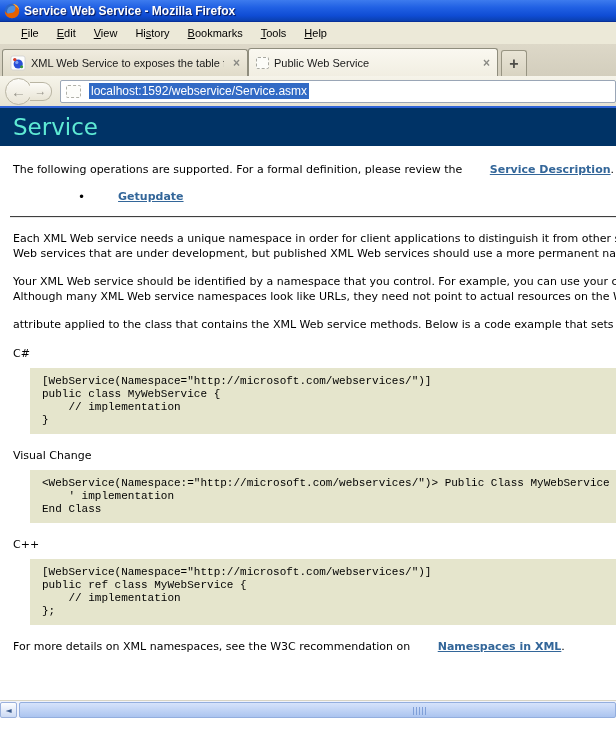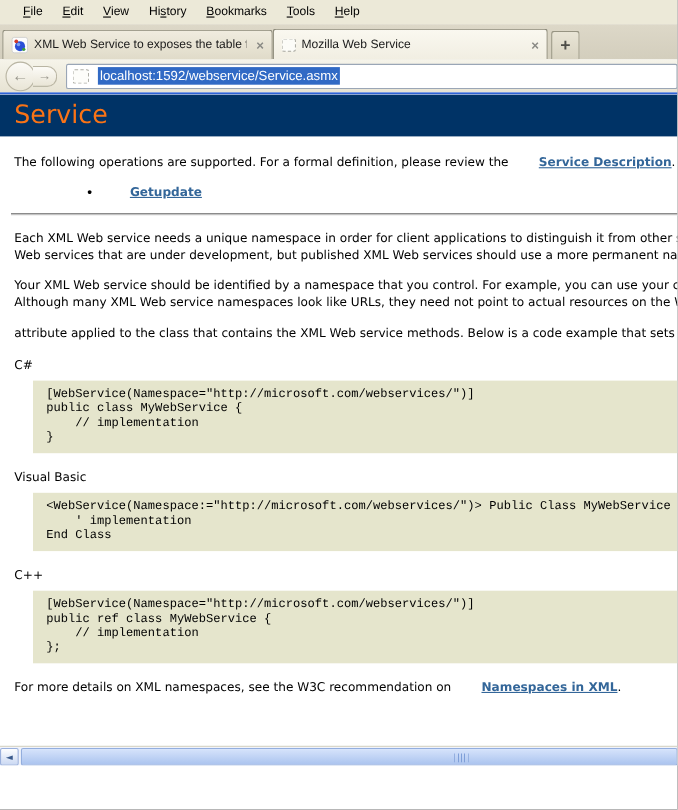--- a/index.html
+++ b/index.html
@@ -59,21 +59,21 @@
   }
   .urlbar {
     flex:1; height:23px; margin-left:8px; background:#fff; border:1px solid #9aa6b6; border-radius:2px;
     display:flex; align-items:center; gap:8px; padding:0 5px; overflow:hidden;
   }
   .url-placeholder { width:15px; height:13px; border:1px dashed #b0b0a8; border-radius:2px; flex:0 0 15px; background:#fdfdfa; }
   .url-text { background:#316ac5; color:#fff; font-size:12px; padding:1px 2px; white-space:nowrap; }
 
   
   .content { position:relative; height:610px; background:#fff; overflow:hidden; font-family:"DejaVu Sans", sans-serif; }
-  .banner { height:38px; background:#003366; color:#f97316; display:flex; align-items:center; padding-left:13px; font-size:23px; letter-spacing:0; }
+  .banner { height:38px; background:#003366; color:#5eead4; display:flex; align-items:center; padding-left:13px; font-size:23px; letter-spacing:0; }
   .page { padding-left:13px; font-size:11px; color:#000; }
   a.lnk { color:#336699; font-weight:bold; text-decoration:underline; cursor:pointer; white-space:nowrap;margin-left:24px; }
   .intro { margin-top:17px; white-space:nowrap; }
   .op-row { margin:14px 0 0 65px; display:flex; align-items:center; gap:9px; }
   .bullet { font-size:12px; line-height:10px; }
   hr.sep { margin:13px 0 0 -3px; width:2000px; border:none; border-top:1px solid #3f3f3f; border-bottom:1px solid #e8e8e8; height:2px; background:#fff; }
   .bold-line { margin-top:14px; font-weight:bold; white-space:nowrap; }
   .para { margin-top:13px; line-height:15px; }
   .para div { white-space:nowrap; }
   .code-label { margin-top:15px; }
@@ -98,20 +98,29 @@
   .thumb-grip {
     position:absolute; left:393px; top:4px; width:13px; height:8px;
     background:repeating-linear-gradient(90deg,#7f9fd8 0 1px,rgba(0,0,0,0) 1px 3px);
   }
 </style>
 </head>
 <body>
 
 <div class="window">
 
+  <div class="titlebar">
+    <svg class="fx-icon" viewBox="0 0 16 16">
+      <circle cx="8" cy="8" r="7.3" fill="#2a65c8"></circle>
+      <circle cx="8.6" cy="8.4" r="5.6" fill="#4e8fe0"></circle>
+      <path d="M8 .7 a7.3 7.3 0 1 1 -7.3 7.3 c1.6 2.3 4 3.2 6 2.1 a4.8 4.8 0 0 0 1.3 -9.4z" fill="#e66000"></path>
+      <path d="M8 .7 a7.3 7.3 0 0 1 7.3 7.3 c-.4-2.2-1.8-3.6-3.4-4.2 C10.8 2 9.4 1 8 .7z" fill="#ffb13d"></path>
+    </svg>
+    <span class="title-text">Service Web Service - Mozilla Firefox</span>
+  </div>
 
   <div class="menubar">
     <span class="menu-item"><span></span><span class="accel">F</span><span>ile</span></span>
     <span class="menu-item"><span></span><span class="accel">E</span><span>dit</span></span>
     <span class="menu-item"><span></span><span class="accel">V</span><span>iew</span></span>
     <span class="menu-item"><span>Hi</span><span class="accel">s</span><span>tory</span></span>
     <span class="menu-item"><span></span><span class="accel">B</span><span>ookmarks</span></span>
     <span class="menu-item"><span></span><span class="accel">T</span><span>ools</span></span>
     <span class="menu-item"><span></span><span class="accel">H</span><span>elp</span></span>
   </div>
@@ -123,21 +132,21 @@
         <circle cx="8.2" cy="9" r="4.6" fill="#2a4fd7"></circle>
         <circle cx="6.8" cy="7.4" r="1.6" fill="#7ea0f0"></circle>
         <circle cx="4.8" cy="4.6" r="1.7" fill="#d03a2a"></circle>
         <circle cx="11.6" cy="11.8" r="1.5" fill="#3a9a3a"></circle>
       </svg>
       <span class="tab-label">XML Web Service to exposes the table fr...</span>
       <span class="tab-close">×</span>
     </div>
     <div class="tab tab-active">
       <span class="favicon-placeholder"></span>
-      <span class="tab-label">Mozilla Web Service</span>
+      <span class="tab-label">Public Web Service</span>
       <span class="tab-close">×</span>
     </div>
     <div class="newtab-btn">
         <span>+</span>
       </div>
   </div>
 
   <div class="navbar">
     <div class="back-btn">
         <span>←</span>
@@ -182,21 +191,21 @@
       <div class="para">
         <div>attribute applied to the class that contains the XML Web service methods. Below is a code example that sets the namespace:</div>
       </div>
 
       <div class="code-label">C#</div>
       <pre class="code-box">[WebService(Namespace="http://microsoft.com/webservices/")]
 public class MyWebService {
     // implementation
 }</pre>
 
-      <div class="code-label">Visual Basic</div>
+      <div class="code-label">Visual Change</div>
       <pre class="code-box">&lt;WebService(Namespace:="http://microsoft.com/webservices/")&gt; Public Class MyWebService
     ' implementation
 End Class</pre>
 
       <div class="code-label">C++</div>
       <pre class="code-box">[WebService(Namespace="http://microsoft.com/webservices/")]
 public ref class MyWebService {
     // implementation
 };</pre>
 

